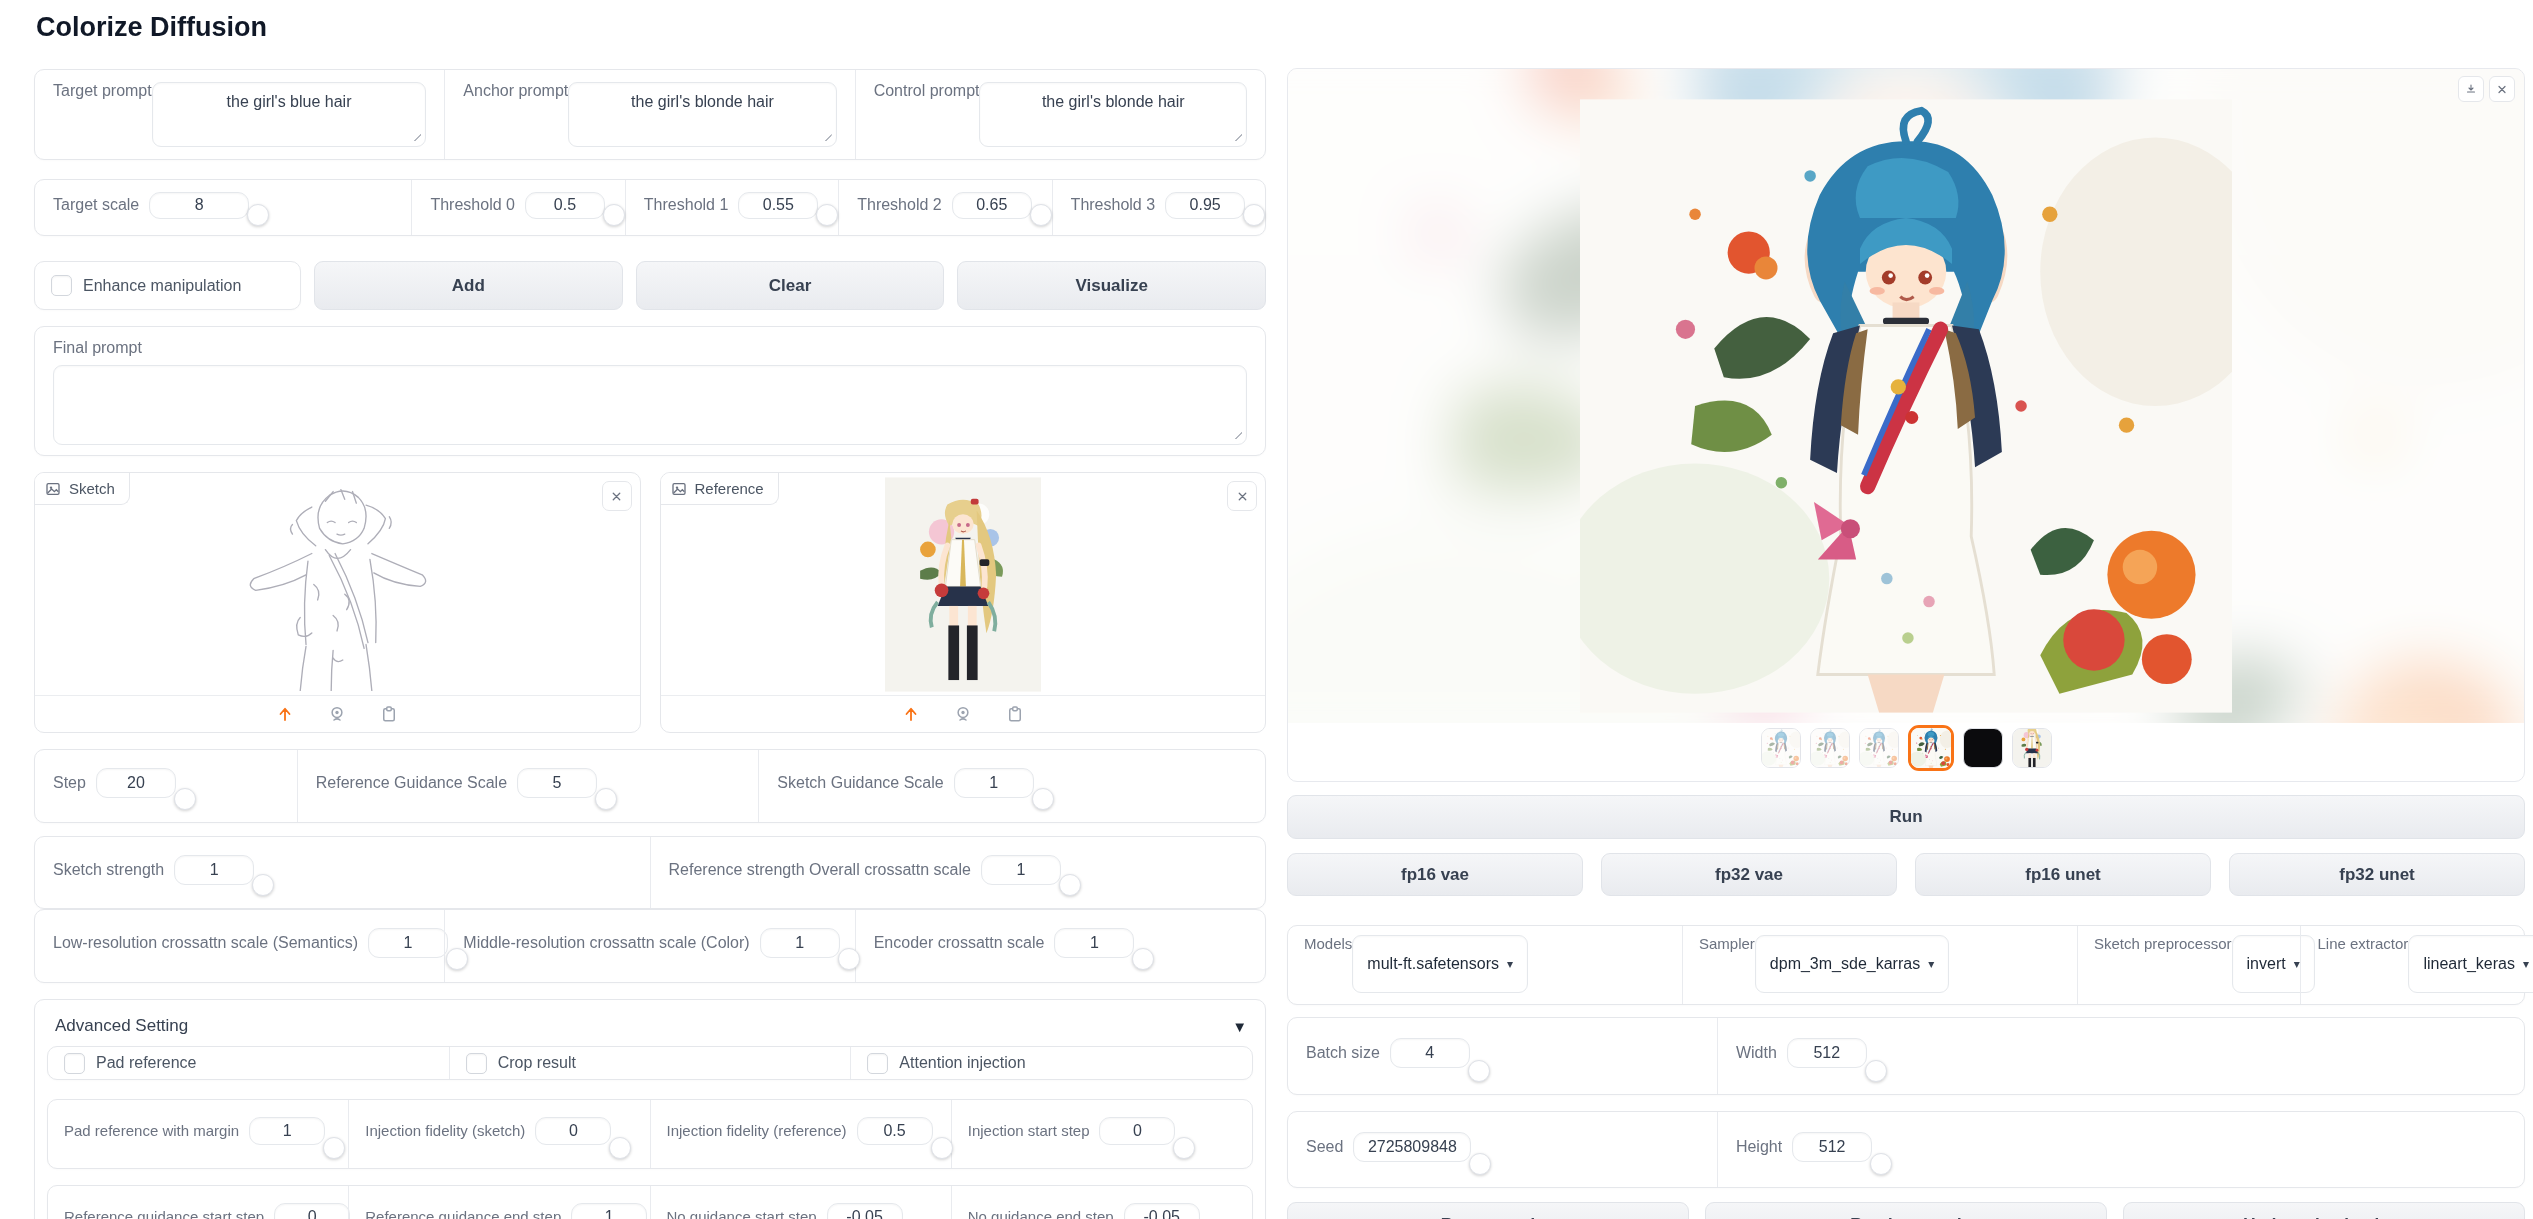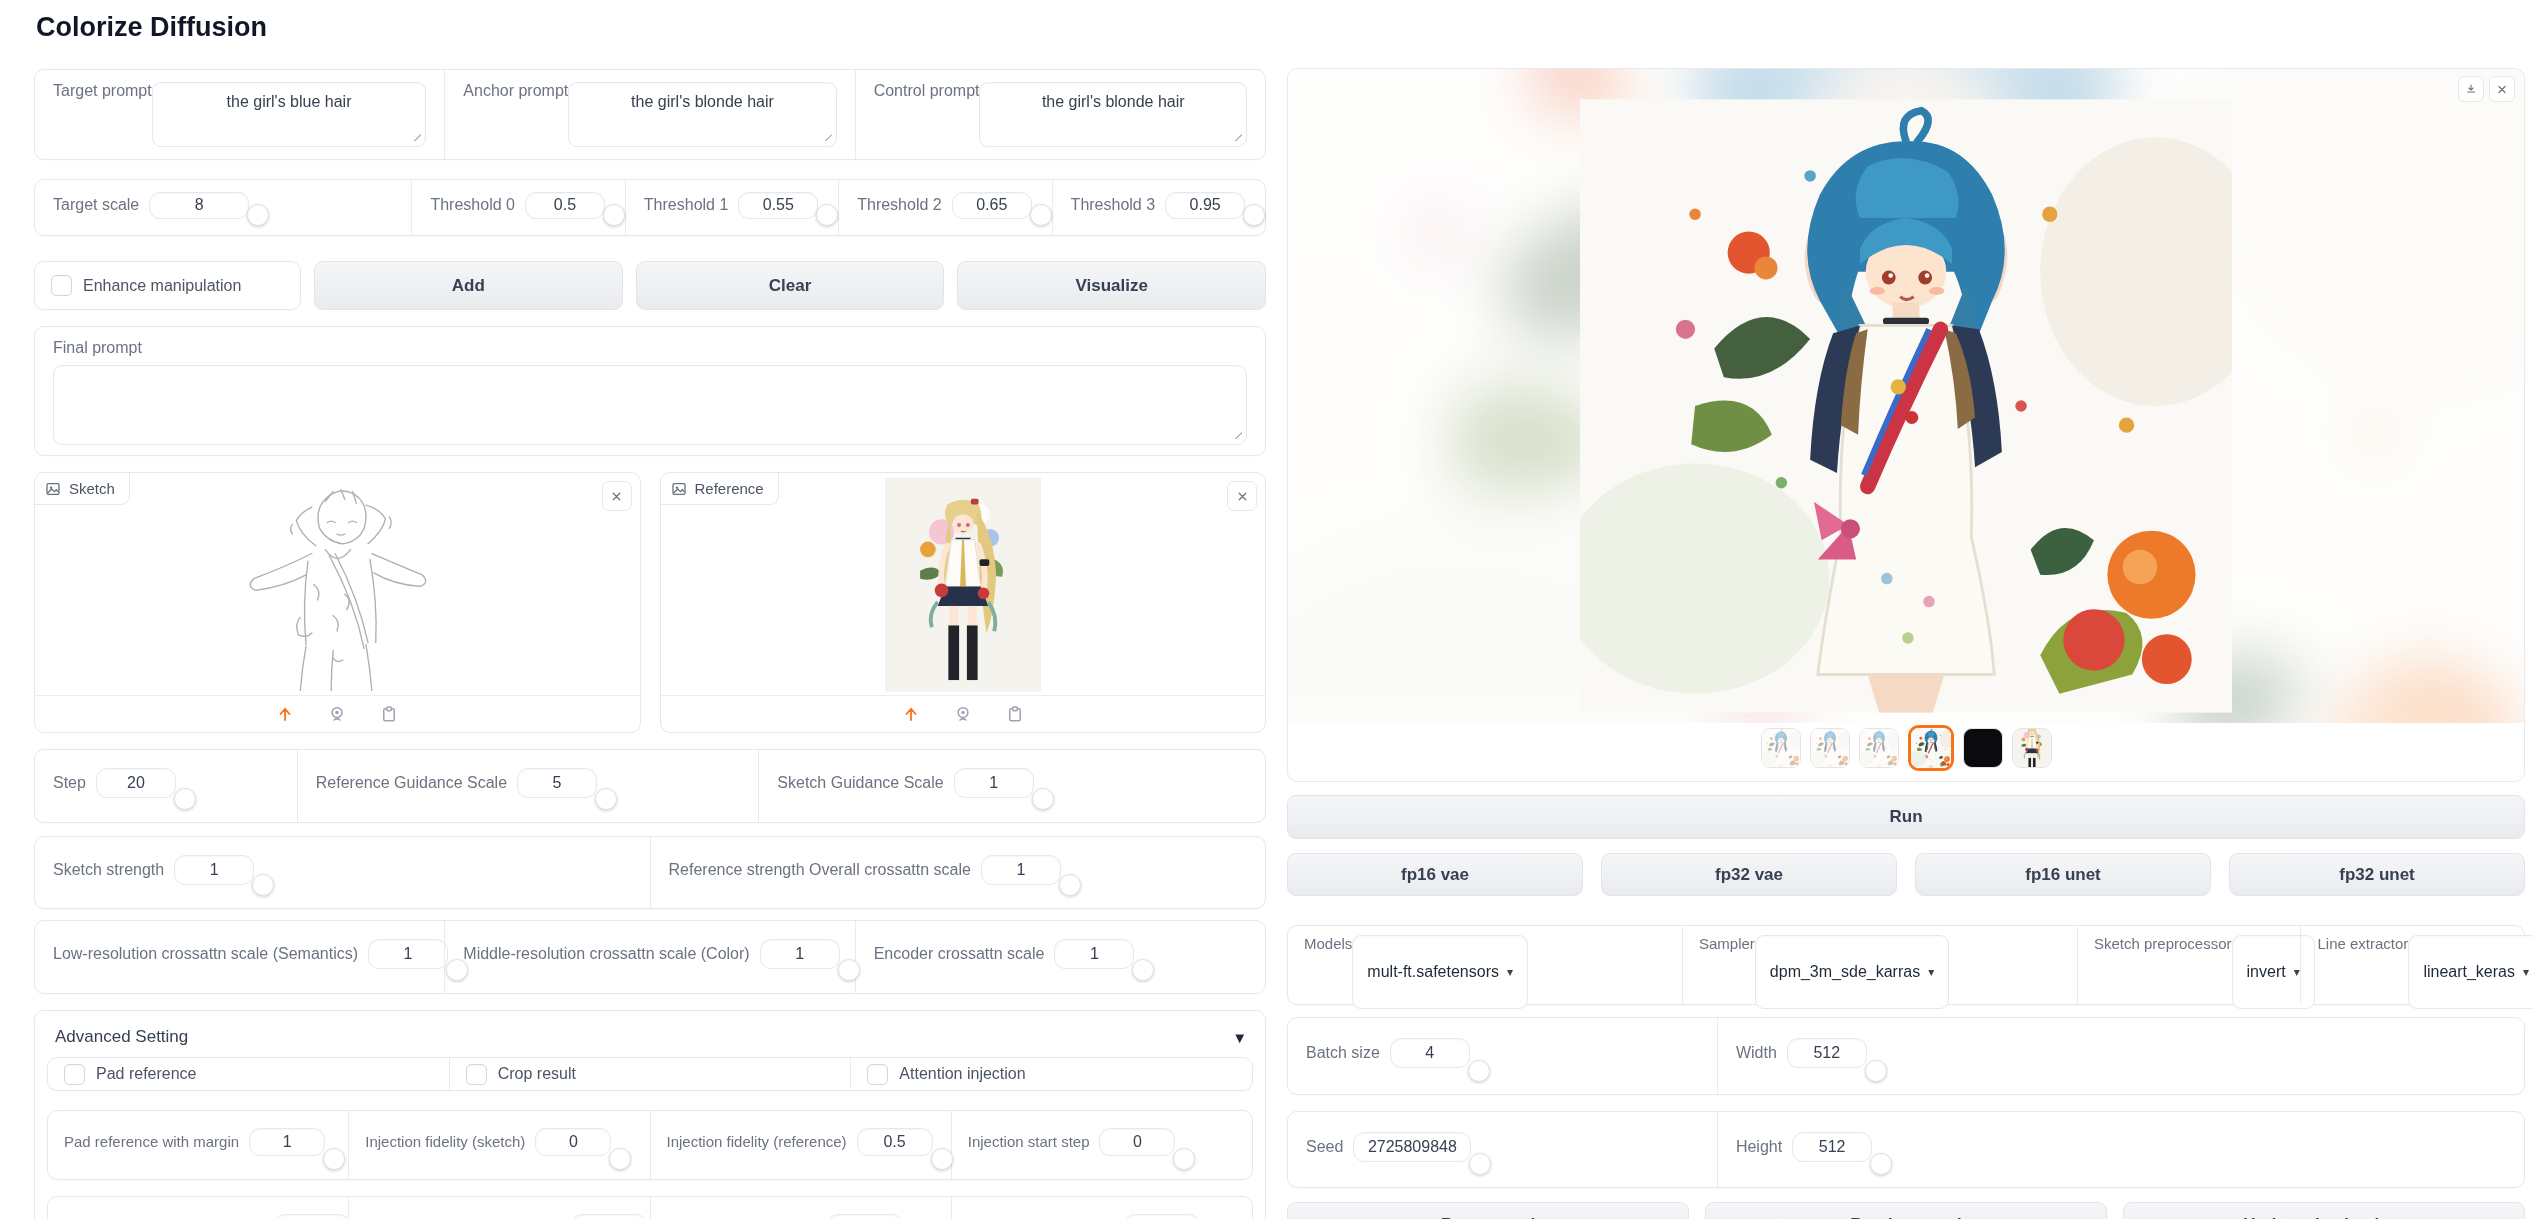--- a/index.html
+++ b/index.html
@@ -55,21 +55,21 @@
   .row-imgs{height:261px;display:flex;gap:19px;margin-bottom:16px;}
   .img-panel{position:relative;flex:1;border:1px solid #e5e7eb;border-radius:10px;background:#fff;overflow:hidden;}
   .panel-chip{position:absolute;top:0;left:0;z-index:3;background:#fff;border-right:1px solid #e5e7eb;border-bottom:1px solid #e5e7eb;
       border-bottom-right-radius:9px;padding:7px 14px 7px 10px;display:flex;align-items:center;gap:8px;font-size:15px;color:#4b5563;}
   .xbtn{position:absolute;top:8px;right:8px;z-index:3;width:30px;height:30px;border:1px solid #e5e7eb;border-radius:7px;
       background:#fff;color:#6b7280;font-size:14px;display:flex;align-items:center;justify-content:center;cursor:pointer;}
   .img-area{position:absolute;left:0;right:0;top:0;bottom:36px;display:flex;align-items:center;justify-content:center;}
   .img-toolbar{position:absolute;left:0;right:0;bottom:0;height:36px;border-top:1px solid #ebedf0;
       display:flex;align-items:center;justify-content:center;gap:34px;}
   .row-guidance{height:74px;margin-bottom:13px;}
-  .row-strength{height:73px;margin-bottom:11px;}
+  .row-strength{height:73px;}
   .row-cross{height:74px;margin-bottom:16px;}
   .row-guidance .section,.row-strength .section,.row-cross .section{padding:12px 18px;}
 
   .advanced{padding:10px 12px 12px;display:flex;flex-direction:column;}
   .adv-header{display:flex;align-items:center;justify-content:space-between;padding:2px 6px 0 8px;height:28px;margin-bottom:6px;}
   .adv-title{font-size:17px;color:#374151;}
   .adv-caret{font-size:15px;color:#1f2937;cursor:pointer;}
   .adv-checks{height:34px;margin-bottom:19px;}
   .adv-checks .section{flex-direction:row;align-items:center;gap:11px;padding:0 16px;}
   .adv-sliders{height:70px;margin-bottom:16px;}
@@ -94,21 +94,21 @@
   .thumb .wash{position:absolute;inset:0;background:rgba(255,255,255,.55);}
   .thumb.selected{width:46px;height:46px;border:3px solid #f97316;border-radius:11px;}
   .thumb.black{background:#0b0b0d;}
   .run-btn{height:44px;margin-bottom:14px;text-align:right;}
   .row-fp{display:flex;gap:18px;height:43px;margin-bottom:29px;}
   .row-fp .btn{flex:1;}
   .row-drops{height:80px;margin-bottom:12px;}
   .row-drops .section{padding:9px 16px;}
   .drop-lbl{font-size:15px;color:#6b7280;margin-bottom:8px;white-space:nowrap;}
   .select{height:40px;border:1px solid #e5e8ec;border-radius:9px;background:#fff;display:flex;align-items:center;
-      justify-content:space-between;padding:16px 14px;font-size:16px;color:#1f2937;cursor:pointer;box-shadow:inset 0 1px 2px rgba(0,0,0,.03);}
+      justify-content:space-between;padding:8px 14px;font-size:16px;color:#1f2937;cursor:pointer;box-shadow:inset 0 1px 2px rgba(0,0,0,.03);}
   .caret{font-size:12px;color:#374151;margin-left:8px;}
   .row-gen1{height:78px;margin-bottom:16px;}
   .row-gen2{height:77px;margin-bottom:14px;}
   .row-gen1 .section,.row-gen2 .section{padding:12px 18px;}
   .seed-input{width:118px;}
   .row-seedbtns{display:flex;gap:16px;height:46px;}
   .row-seedbtns .btn{flex:1;}
 
   .icon-svg{display:block;}
   .sprite{position:absolute;width:0;height:0;overflow:hidden;}

